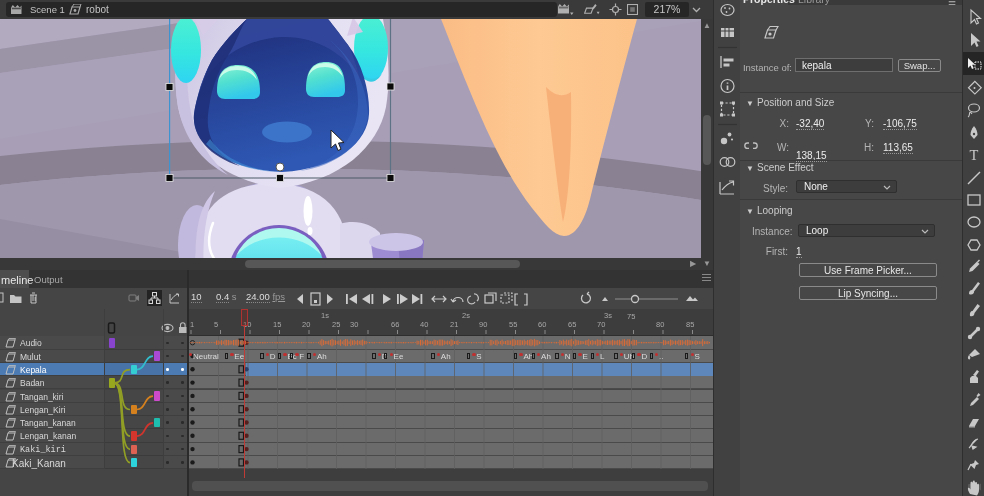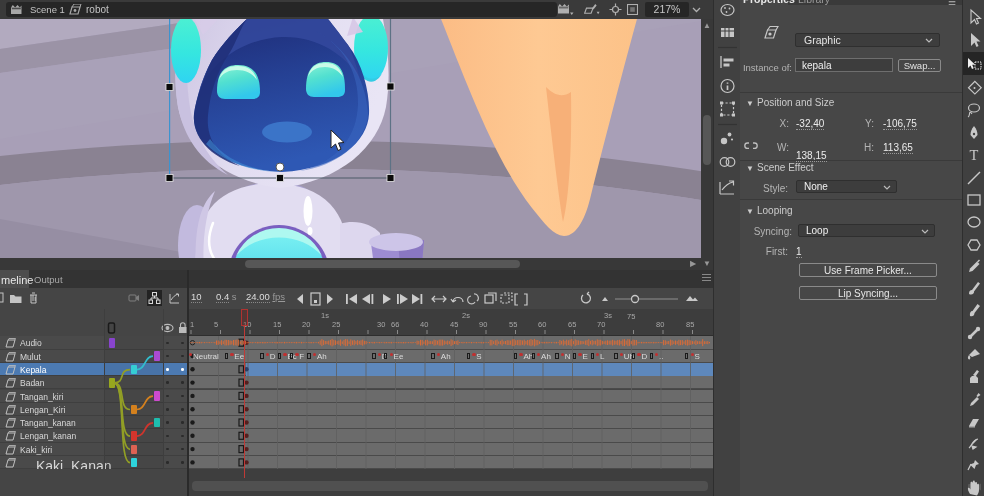--- a/index.html
+++ b/index.html
@@ -237,24 +237,24 @@
 <div class="abs" style="left:189px;top:40px;width:524px;height:26px;overflow:hidden;font-size:7.5px;color:#a8a8a8;">
         <div class="abs" style="left:132px;top:1px;">1s</div>
         <div class="abs" style="left:273px;top:1px;">2s</div>
         <div class="abs" style="left:415px;top:1px;">3s</div>
         <div class="abs" style="left:1px;top:10px;">1</div>
         <div class="abs" style="left:25px;top:10px;">5</div>
         <div class="abs" style="left:54px;top:10px;">10</div>
         <div class="abs" style="left:84px;top:10px;">15</div>
         <div class="abs" style="left:113px;top:10px;">20</div>
         <div class="abs" style="left:143px;top:10px;">25</div>
-        <div class="abs" style="left:188px;top:10px;">30</div>
+        <div class="abs" style="left:161px;top:10px;">30</div>
         <div class="abs" style="left:202px;top:10px;">66</div>
         <div class="abs" style="left:231px;top:10px;">40</div>
-        <div class="abs" style="left:261px;top:10px;">45</div>
+        <div class="abs" style="left:261px;top:10px;">21</div>
         <div class="abs" style="left:290px;top:10px;">90</div>
         <div class="abs" style="left:320px;top:10px;">55</div>
         <div class="abs" style="left:349px;top:10px;">60</div>
         <div class="abs" style="left:379px;top:10px;">65</div>
         <div class="abs" style="left:408px;top:10px;">70</div>
         <div class="abs" style="left:438px;top:2px;">75</div>
         <div class="abs" style="left:467px;top:10px;">80</div>
         <div class="abs" style="left:497px;top:10px;">85</div>
       </div>
       <svg class="abs" style="left:189px;top:40px;" width="524" height="26" viewBox="0 0 524 26">
@@ -358,31 +358,31 @@
       <div class="abs" style="left:20px;top:161.4px;font-size:8.5px;color:#d8d8d8;">Lengan_kanan</div>
       <div class="abs" style="left:131.0px;top:161.2px;width:6px;height:9.5px;background:#e03830;border-radius:1px;"></div>
       <div class="abs" style="left:166.3px;top:164.6px;width:2.5px;height:2.5px;border-radius:50%;background:#2b2b2b;"></div>
       <div class="abs" style="left:181.3px;top:164.6px;width:2.5px;height:2.5px;border-radius:50%;background:#2b2b2b;"></div>
       <div class="abs" style="left:0;top:172.7px;width:189px;height:13.3px;background:#4a4a4a;border-bottom:1px solid #3f3f3f;"></div>
       <div class="abs" style="left:189px;top:172.7px;width:524px;height:13.3px;background:#6b6b6b;border-bottom:1px solid #4a4a4a;"></div>
       <svg class="abs" style="left:5px;top:174.7px;" width="11" height="10" viewBox="0 0 11 10">
         <path d="M1,9 L3,2 L10,2 L8,9 Z" fill="none" stroke="#c0c0c0" stroke-width="1"></path>
         <path d="M3,2 L4,0.5 L10.5,0.5 L10,2" fill="none" stroke="#c0c0c0" stroke-width="0.8"></path>
       </svg>
-      <div class="abs" style="left:20px;top:174.7px;font-size:8.5px;color:#d8d8d8;">Kaki_kiri</div>
+      <div class="abs" style="left:20px;top:174.7px;font-size:8.5px;color:#d8d8d8;font-family:Liberation Mono, monospace;">Kaki_kiri</div>
       <div class="abs" style="left:131.0px;top:174.5px;width:6px;height:9.5px;background:#e86858;border-radius:1px;"></div>
       <div class="abs" style="left:166.3px;top:177.9px;width:2.5px;height:2.5px;border-radius:50%;background:#2b2b2b;"></div>
       <div class="abs" style="left:181.3px;top:177.9px;width:2.5px;height:2.5px;border-radius:50%;background:#2b2b2b;"></div>
       <div class="abs" style="left:0;top:186.0px;width:189px;height:13.3px;background:#4a4a4a;border-bottom:1px solid #3f3f3f;"></div>
       <div class="abs" style="left:189px;top:186.0px;width:524px;height:13.3px;background:#6b6b6b;border-bottom:1px solid #4a4a4a;"></div>
       <svg class="abs" style="left:5px;top:188.0px;" width="11" height="10" viewBox="0 0 11 10">
         <path d="M1,9 L3,2 L10,2 L8,9 Z" fill="none" stroke="#c0c0c0" stroke-width="1"></path>
         <path d="M3,2 L4,0.5 L10.5,0.5 L10,2" fill="none" stroke="#c0c0c0" stroke-width="0.8"></path>
       </svg>
-      <div class="abs" style="left:36px;top:188.0px;font-size:14px;color:#d8d8d8;">Kaki_Kanan</div>
+      <div class="abs" style="left:12px;top:188.0px;font-size:10px;color:#d8d8d8;">Kaki_Kanan</div>
       <div class="abs" style="left:131.0px;top:187.8px;width:6px;height:9.5px;background:#30e0e8;border-radius:1px;"></div>
       <div class="abs" style="left:166.3px;top:191.2px;width:2.5px;height:2.5px;border-radius:50%;background:#2b2b2b;"></div>
       <div class="abs" style="left:181.3px;top:191.2px;width:2.5px;height:2.5px;border-radius:50%;background:#2b2b2b;"></div>
       <svg class="abs" style="left:0;top:0;" width="189" height="226" viewBox="0 0 189 226">
         <path d="M137,99.6 C146,99.6 144,86.2 153,86.2" fill="none" stroke="#35c8d8" stroke-width="1.7"></path>
         <path d="M114,112.9 C126,112.9 118,99.6 130,99.6" fill="none" stroke="#9aa828" stroke-width="1.7"></path>
         <path d="M114,112.9 C126,112.9 118,139.5 130,139.5" fill="none" stroke="#9aa828" stroke-width="1.7"></path>
         <path d="M114,112.9 C126,112.9 118,166.1 130,166.1" fill="none" stroke="#9aa828" stroke-width="1.7"></path>
         <path d="M114,112.9 C126,112.9 118,179.3 130,179.3" fill="none" stroke="#9aa828" stroke-width="1.7"></path>
         <path d="M114,112.9 C126,112.9 118,192.7 130,192.7" fill="none" stroke="#9aa828" stroke-width="1.7"></path>
@@ -543,25 +543,20 @@
  <div class="abs" style="left:0;top:0;width:48px;height:5px;background:#474747;"></div>
  <div class="abs" style="left:3px;top:-7px;font-size:10.5px;color:#e8e8e8;font-weight:bold;height:12px;overflow:hidden;">Properties</div>
  <div class="abs" style="left:58px;top:-7px;font-size:10.5px;color:#999;height:12px;overflow:hidden;">Library</div>
  <div class="abs" style="left:208px;top:-3px;font-size:9px;color:#bbb;">☰</div>
 
  <svg class="abs" style="left:23px;top:25px;" width="16" height="14" viewBox="0 0 16 14">
   <path d="M2,13 L4.5,5 L13,5 L10.5,13 Z" fill="none" stroke="#c8c8c8" stroke-width="1.2"></path>
   <path d="M4.5,5 L7,1.5 L15,1.5 L13,5" fill="none" stroke="#c8c8c8" stroke-width="1.1"></path>
   <circle cx="7" cy="9" r="1.6" fill="#c8c8c8"></circle>
  </svg>
- <div class="abs" style="left:55px;top:33px;width:145px;height:14px;background:#3d3d3d;border:1px solid #2f2f2f;border-radius:2px;color:#e4e4e4;font-size:10.5px;line-height:13px;padding-left:8px;">Graphic
-   <svg class="abs" style="right:6px;top:4px;" width="8" height="6" viewBox="0 0 8 6">
-          <path d="M1,1 L4,4 L7,1" fill="none" stroke="#bbb" stroke-width="1.2"></path>
-        </svg>
- </div>
  <div class="abs" style="left:0px;top:62px;width:52px;text-align:right;font-size:9.5px;color:#b4b4b4;white-space:nowrap;">Instance of:</div>
  <div class="abs" style="left:55px;top:57.5px;width:98px;height:14px;background:#3d3d3d;border:1px solid #6e6e6e;color:#f0f0f0;font-size:10px;line-height:13px;padding-left:6px;">kepala</div>
  <div class="abs" style="left:158px;top:58.5px;width:43px;height:13px;border:1px solid #8a8a8a;border-radius:2px;color:#e0e0e0;font-size:9.5px;text-align:center;line-height:12px;">Swap...</div>
  <div class="abs" style="left:0;top:92px;width:222px;height:1px;background:#3a3a3a;"></div>
 
  <div class="abs" style="left:6px;top:99px;font-size:8px;color:#cccccc;">▼</div>
  <div class="abs" style="left:17px;top:97px;font-size:10px;color:#cccccc;">Position and Size</div>
  <div class="abs" style="left:25px;top:118px;width:24px;text-align:right;font-size:10px;color:#b4b4b4;">X:</div>
  <div class="abs" style="left:56px;top:118px;font-size:10px;color:#ececec;border-bottom:1px dotted #999;">-32,40</div>
  <div class="abs" style="left:110px;top:118px;width:24px;text-align:right;font-size:10px;color:#b4b4b4;">Y:</div>
@@ -580,21 +575,21 @@
  <div class="abs" style="left:12px;top:183px;width:36px;text-align:right;font-size:10px;color:#b4b4b4;">Style:</div>
  <div class="abs" style="left:56px;top:180px;width:101px;height:13px;background:#3d3d3d;border:1px solid #2f2f2f;border-radius:2px;color:#f0f0f0;font-size:10px;line-height:12px;padding-left:7px;">None
    <svg class="abs" style="right:5px;top:4px;" width="8" height="6" viewBox="0 0 8 6">
           <path d="M1,1 L4,4 L7,1" fill="none" stroke="#bbb" stroke-width="1.2"></path>
         </svg>
  </div>
  <div class="abs" style="left:0;top:199px;width:222px;height:1px;background:#3a3a3a;"></div>
 
  <div class="abs" style="left:6px;top:207px;font-size:8px;color:#cccccc;">▼</div>
  <div class="abs" style="left:17px;top:205px;font-size:10px;color:#cccccc;">Looping</div>
- <div class="abs" style="left:12px;top:226px;width:40px;text-align:right;font-size:10px;color:#b4b4b4;">Syncing:</div>
+ <div class="abs" style="left:12px;top:226px;width:40px;text-align:right;font-size:10px;color:#b4b4b4;">Instance:</div>
  <div class="abs" style="left:58px;top:223.5px;width:137px;height:13px;background:#3d3d3d;border:1px solid #2f2f2f;border-radius:2px;color:#f0f0f0;font-size:10px;line-height:12px;padding-left:7px;">Loop
    <svg class="abs" style="right:5px;top:4px;" width="8" height="6" viewBox="0 0 8 6">
           <path d="M1,1 L4,4 L7,1" fill="none" stroke="#bbb" stroke-width="1.2"></path>
         </svg>
  </div>
  <div class="abs" style="left:12px;top:246px;width:36px;text-align:right;font-size:10px;color:#b4b4b4;">First:</div>
  <div class="abs" style="left:56px;top:246px;font-size:10px;color:#ececec;border-bottom:1px dotted #999;">1</div>
  <div class="abs" style="left:59px;top:263px;width:138px;height:14px;border:1px solid #8a8a8a;border-radius:2px;color:#e8e8e8;font-size:10px;text-align:center;line-height:13px;">Use Frame Picker...</div>
  <div class="abs" style="left:59px;top:286px;width:138px;height:14px;border:1px solid #8a8a8a;border-radius:2px;color:#e8e8e8;font-size:10px;text-align:center;line-height:13px;">Lip Syncing...</div>
 </div>

